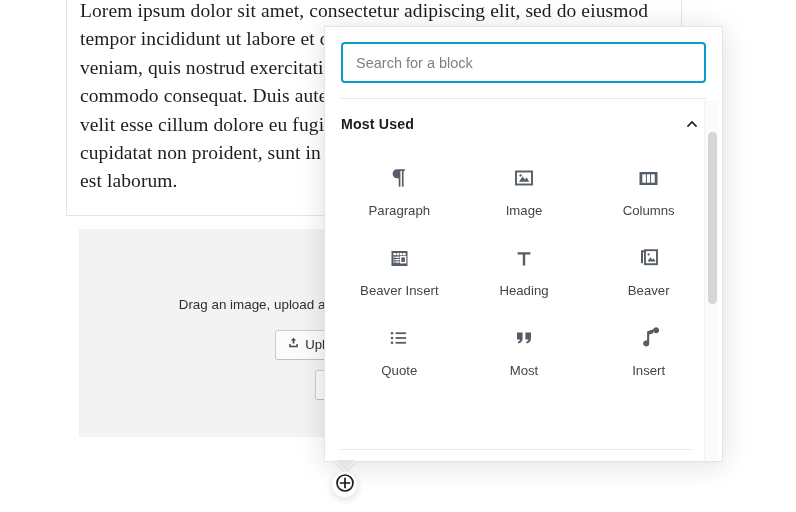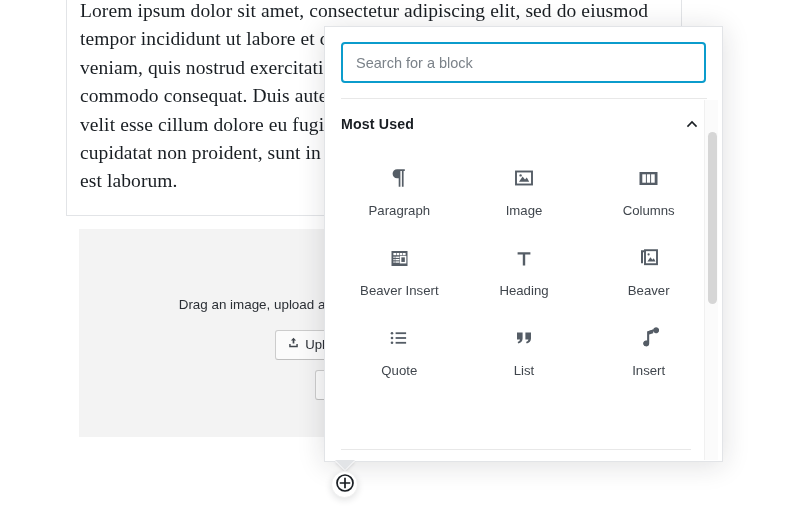--- a/index.html
+++ b/index.html
@@ -418,21 +418,21 @@
             </span>
             <span class="bi-label">Quote</span>
           </div>
           <div class="block-item">
             <span class="bi-icon">
               <svg width="22" height="20" viewBox="0 0 22 20" fill="#555d66">
                 <path d="M4 4.4h5.6v6.1c0 2.6-1.6 4.3-4.2 5.1l-.8-1.6c1.5-.5 2.3-1.3 2.4-2.4H4z"></path>
                 <path d="M12.4 4.4H18v6.1c0 2.6-1.6 4.3-4.2 5.1l-.8-1.6c1.5-.5 2.3-1.3 2.4-2.4h-3z"></path>
               </svg>
             </span>
-            <span class="bi-label">List</span>
+            <span class="bi-label">Most</span>
           </div>
           <div class="block-item">
             <span class="bi-icon">
               <svg width="20" height="22" viewBox="0 0 20 22" fill="#555d66">
                 <path d="M14.2 2.6 8.5 4.4v9.3a3 3 0 1 0 1.7 2.7V7.5l4-1.3V3.9a3 3 0 1 0 0-1.3z"></path>
                 <path d="M13.9 2.6 8.2 4.5v10.1h1.7V5.7l4-1.3z"></path>
                 <circle cx="7.3" cy="16.4" r="2.6"></circle>
               </svg>
             </span>
             <span class="bi-label">Insert</span>

